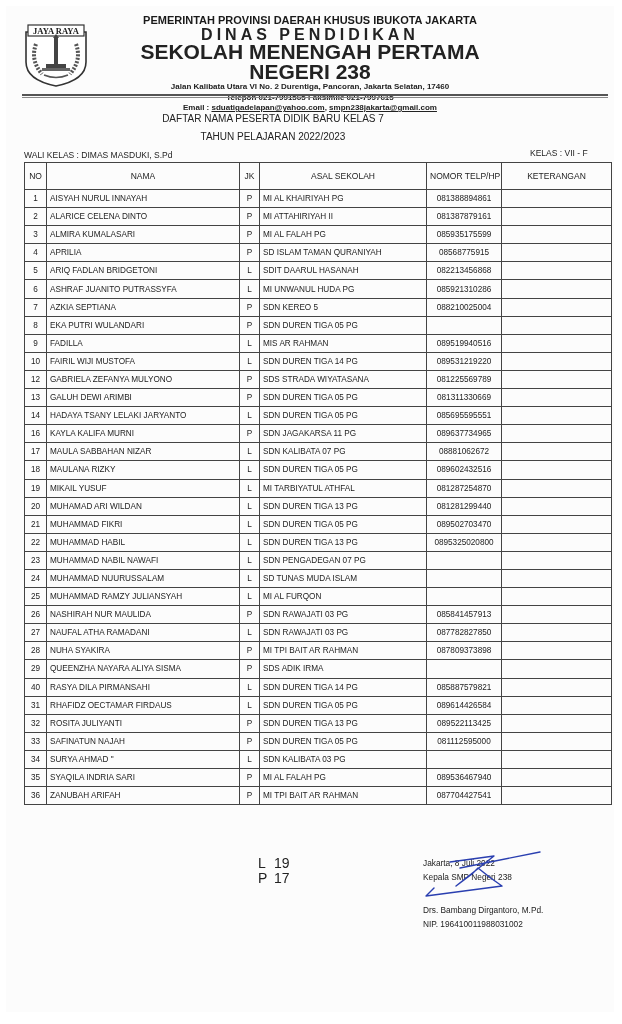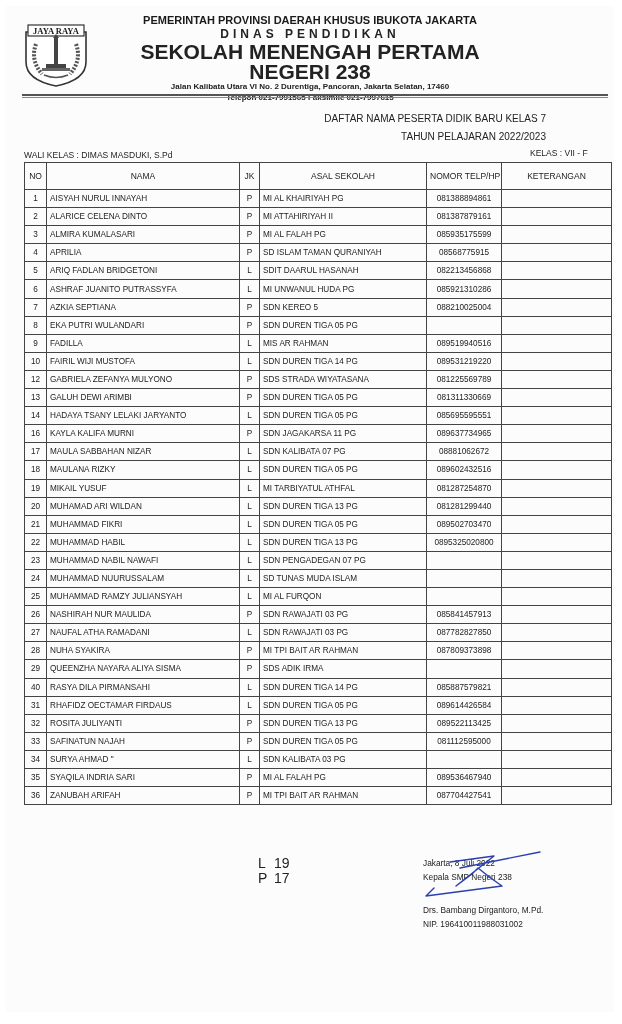--- a/index.html
+++ b/index.html
@@ -4,27 +4,27 @@
   <style>
     html, body { margin: 0; padding: 0; }
     body {
       width: 622px; height: 1024px; background: #ffffff; position: relative;
       font-family: "Liberation Sans", sans-serif; color: #222; overflow: hidden;
     }
     .sheet { position: absolute; left: 6px; top: 6px; width: 608px; height: 1006px; background: #fcfcfc; }
     .logo { position: absolute; left: 22px; top: 22px; width: 68px; height: 66px; }
     .kop { position: absolute; left: 100px; top: 14px; width: 420px; text-align: center; }
     .kop .l1 { font-size: 11px; font-weight: bold; color: #1a1a1a; line-height: 13px; }
-    .kop .l2 { font-size: 12px; font-weight: bold; letter-spacing: 4px; line-height: 15px; }
+    .kop .l2 { font-size: 16px; font-weight: bold; letter-spacing: 4px; line-height: 15px; }
     .kop .l3 { font-size: 21px; font-weight: bold; line-height: 20px; }
     .kop .l4, .kop .l5, .kop .l6 { font-size: 8px; font-weight: bold; line-height: 10.5px; }
     .kop .l6 a { color: #222; text-decoration: underline; }
     .rule1 { position: absolute; left: 22px; top: 94px; width: 586px; height: 2px; background: #555; }
     .rule2 { position: absolute; left: 22px; top: 97px; width: 586px; height: 1px; background: #888; }
-    .title { position: absolute; left: 0; width: 546px; text-align: right; font-size: 10px; color: #222; }
+    .title { position: absolute; left: 0; width: 546px; text-align: center; font-size: 10px; color: #222; }
     .t1 { top: 113px; } .t2 { top: 131px; }
     .wali { position: absolute; left: 24px; top: 150px; font-size: 8.5px; }
     .kelas { position: absolute; left: 530px; top: 148px; font-size: 8.5px; }
     table.daftar {
       position: absolute; left: 24px; top: 162px; width: 587px;
       border-collapse: collapse; font-size: 8.2px; table-layout: fixed;
     }
     table.daftar th, table.daftar td { border: 1px solid #444; padding: 0 3px; height: 17.1px; white-space: nowrap; overflow: hidden; }
     table.daftar th { height: 26px; font-weight: normal; font-size: 8.5px; text-align: center; }
     table.daftar td.no, table.daftar td.jk, table.daftar td.telp { text-align: center; }
@@ -54,20 +54,23 @@
   <rect x="20" y="46" width="28" height="3" fill="#666"></rect>
   <path d="M22 53 Q34 58 46 53" fill="none" stroke="#555" stroke-width="1.5"></path>
 </svg>
 
 <div class="kop">
   <div class="l1">PEMERINTAH PROVINSI DAERAH KHUSUS IBUKOTA JAKARTA</div>
   <div class="l2">DINAS PENDIDIKAN</div>
   <div class="l3">SEKOLAH MENENGAH PERTAMA NEGERI 238</div>
   <div class="l4">Jalan Kalibata Utara VI No. 2 Durentiga, Pancoran, Jakarta Selatan, 17460</div>
   <div class="l5">Telepon 021-7991565 Faksimile 021-7997615</div>
+  <div class="l6">
+    <span>Email : </span><a>sduatigadelapan@yahoo.com</a><span>, </span><a>smpn238jakarta@gmail.com</a>
+  </div>
 </div>
 <div class="rule1"></div>
 <div class="rule2"></div>
 
 <div class="title t1">DAFTAR NAMA PESERTA DIDIK BARU KELAS 7</div>
 <div class="title t2">TAHUN PELAJARAN 2022/2023</div>
 <div class="wali">WALI KELAS : DIMAS MASDUKI, S.Pd</div>
 <div class="kelas">KELAS : VII - F</div>
 
 <table class="daftar">

